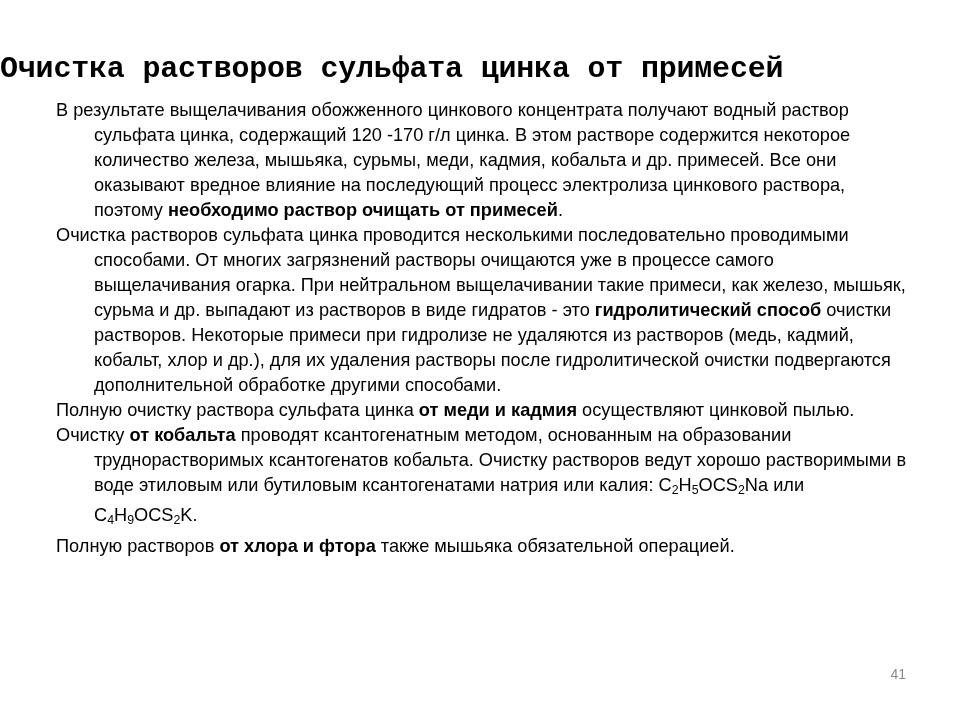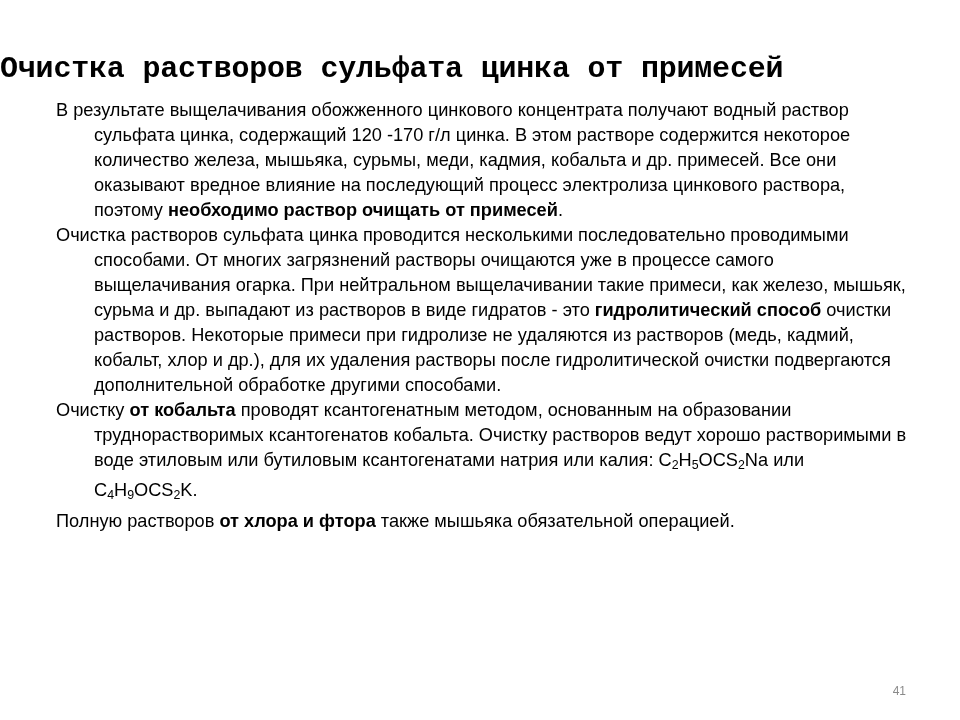--- a/index.html
+++ b/index.html
@@ -53,42 +53,45 @@
   .para b {
     font-weight: bold;
   }
   sub {
     font-size: 0.68em;
     vertical-align: -0.28em;
   }
   .page-number {
     position: absolute;
     right: 54px;
-    bottom: 22px;
-    font-size: 12px;
+    bottom: 38px;
+    font-size: 14px;
     color: #8a8a8a;
   }
 </style>
 </head>
 <body>
 
 <div class="slide">
 
   <div class="title">Очистка растворов сульфата цинка от примесей</div>
 
   <div class="body-block">
 
     <p class="para">
       <span class="first-line-pull">В результате выщелачивания обожженного цинкового концентрата получают водный раствор сульфата цинка, содержащий 120 -170 г/л цинка. В этом растворе содержится некоторое количество железа, мышьяка, сурьмы, меди, кадмия, кобальта и др. примесей. Все они оказывают вредное влияние на последующий процесс электролиза цинкового раствора, поэтому </span><b>необходимо раствор очищать от примесей</b><span>.</span>
     </p>
 
     <p class="para">
       <span class="first-line-pull">Очистка растворов сульфата цинка проводится несколькими последовательно проводимыми способами. От многих загрязнений растворы очищаются уже в процессе самого выщелачивания огарка. При нейтральном выщелачивании такие примеси, как железо, мышьяк, сурьма и др. выпадают из растворов в виде гидратов - это </span><b>гидролитический способ</b><span> очистки растворов. Некоторые примеси при гидролизе не удаляются из растворов (медь, кадмий, кобальт, хлор и др.), для их удаления растворы после гидролитической очистки подвергаются дополнительной обработке другими способами.</span>
     </p>
 
+    <p class="para">
+      <span class="first-line-pull">Полную очистку раствора сульфата цинка </span><b>от меди и кадмия</b><span> осуществляют цинковой пылью.</span>
+    </p>
 
     <p class="para">
       <span class="first-line-pull">Очистку </span><b>от кобальта</b><span> проводят ксантогенатным методом, основанным на образовании труднорастворимых ксантогенатов кобальта. Очистку растворов ведут хорошо растворимыми в воде этиловым или бутиловым ксантогенатами натрия или калия: </span><span><span>C</span><sub>2</sub><span>H</span><sub>5</sub><span>OCS</span><sub>2</sub><span>Na</span><span> или </span><span>C</span><sub>4</sub><span>H</span><sub>9</sub><span>OCS</span><sub>2</sub><span>K</span><span>.</span></span>
     </p>
 
     <p class="para">
       <span class="first-line-pull">Полную растворов </span><b>от хлора и фтора</b><span> также мышьяка обязательной операцией.</span>
     </p>
 
   </div>

